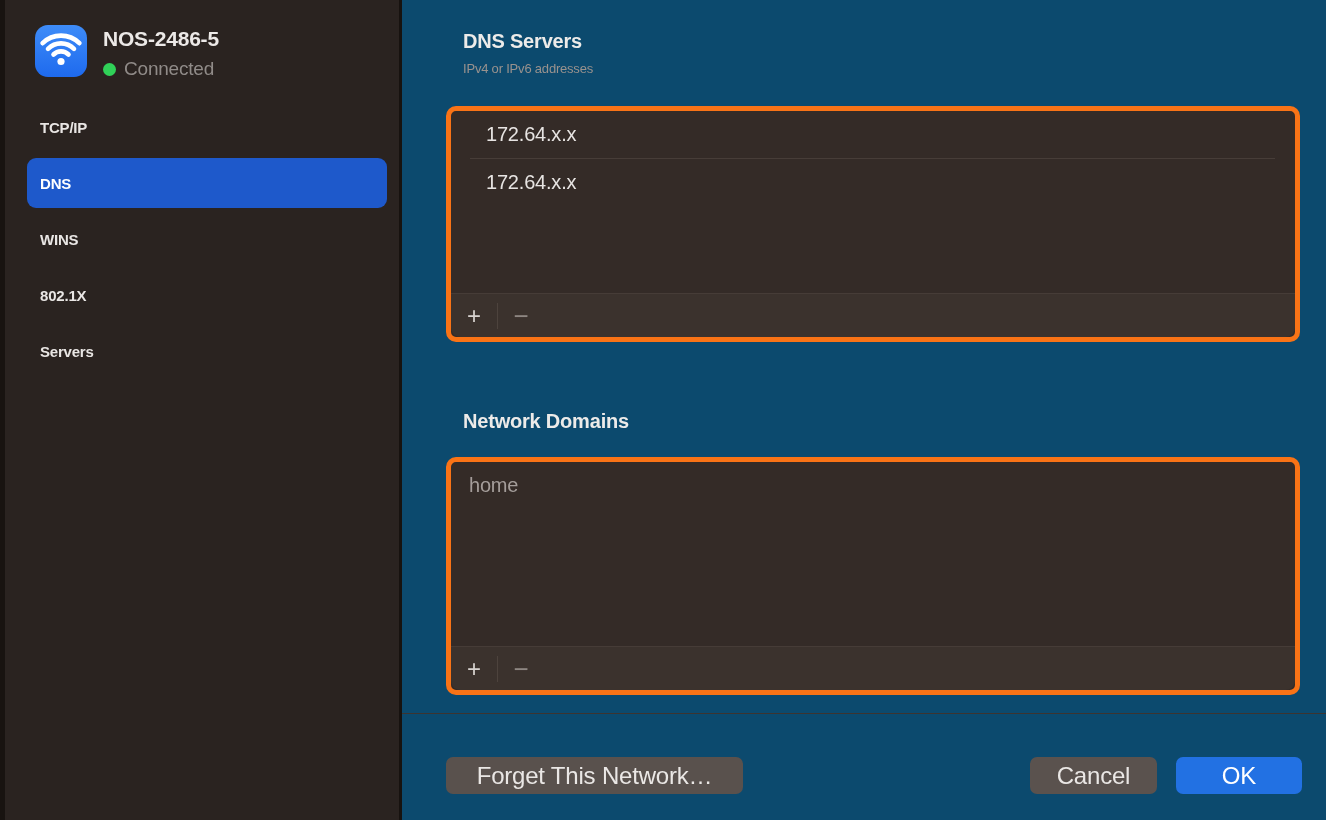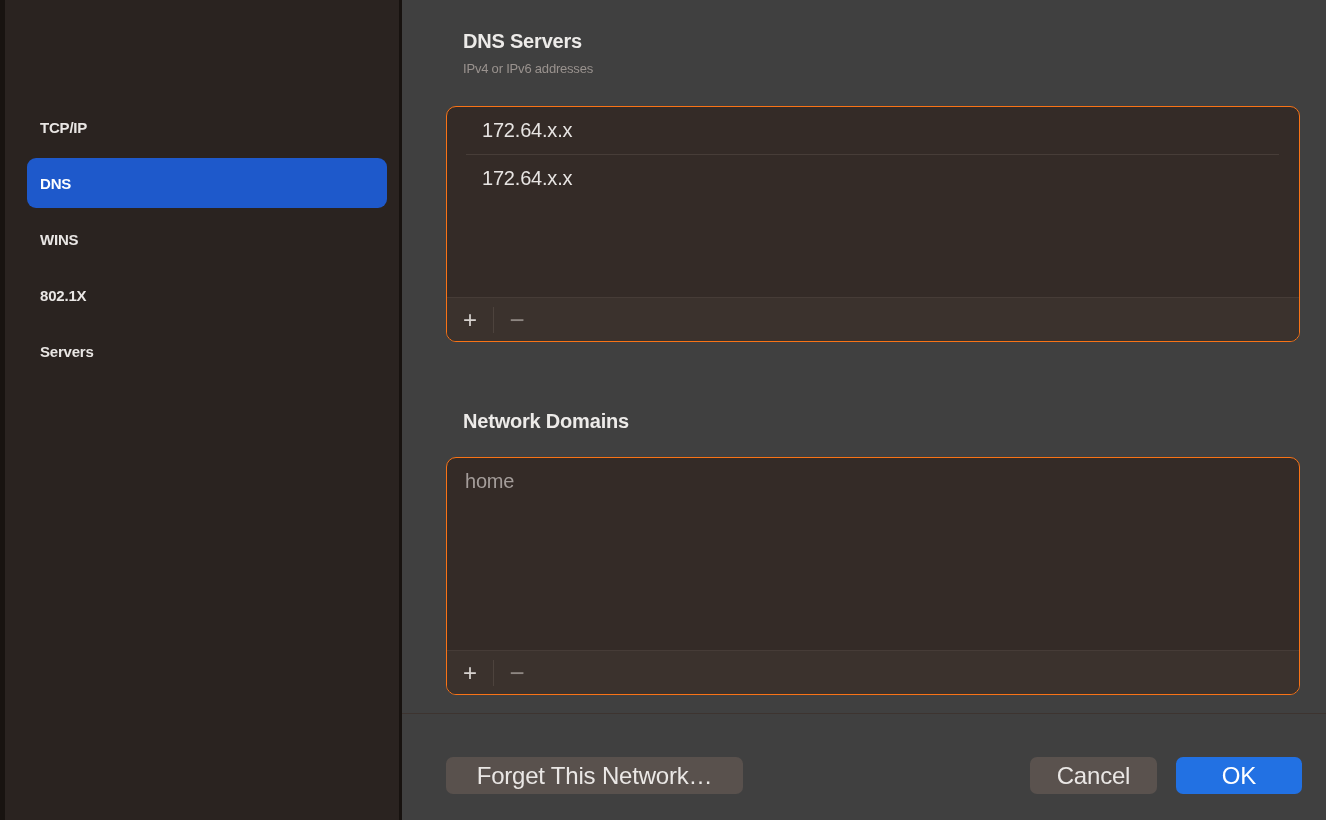--- a/index.html
+++ b/index.html
@@ -33,28 +33,28 @@
 
   .nav { position:absolute; left:22px; top:102px; width:360px; }
   .nav-item {
     height:50px; margin-bottom:6px; border-radius:9px;
     display:flex; align-items:center; padding-left:13px;
     font-size:15px; color:#e9e6e4; cursor:default;font-weight:bold;
   }
   .nav-item.selected { background:#1e59cb; color:#ffffff; }
 
   
-  .content { position:absolute; left:402px; top:0; width:924px; height:820px; background:#404040; }
+  .content { position:absolute; left:402px; top:0; width:924px; height:820px; background:#0c4a6e; }
 
   .section-title { position:absolute; left:61px; font-size:20px; font-weight:700; color:#edebe9; }
   .section-subtitle { position:absolute; left:61px; font-size:13px; color:#99928e; }
 
   .list-box {
     position:absolute; left:44px; width:854px;
-    background:#342b27; border:1px solid #f97316; border-radius:10px;
+    background:#342b27; border:5px solid #f97316; border-radius:10px;
   }
   .list-rows { position:absolute; left:0; right:0; top:0; }
   .list-row { height:47px; display:flex; align-items:center; font-size:20px; color:#e7e4e2; }
   .list-row.inset { padding-left:35px; }
   .list-row.flush { padding-left:18px; color:#a49d9a;text-align:center; }
   .row-sep { height:1px; background:#473d38; margin-left:19px; margin-right:20px; }
 
   .box-footer {
     position:absolute; left:0; right:0; bottom:0; height:44px;
     background:#3b322d; border-top:1px solid #463c37;
@@ -82,20 +82,37 @@
   .cancel-btn { left:628px; width:127px; background:#5a524e; color:#eae7e5; }
   .ok-btn { left:774px; width:126px; background:#2271e3; color:#ffffff; font-weight:500; }
 </style>
 </head>
 <body>
 
 <div class="left-edge"></div>
 
 <div class="sidebar">
 
+  <div class="net-header">
+    <div class="wifi-badge">
+      <svg width="52" height="52" viewBox="0 0 52 52" aria-hidden="true">
+        <circle cx="26" cy="36.5" r="3.6" fill="#ffffff"></circle>
+        <path d="M18.5 29.5 a 10.6 10.6 0 0 1 15 0" stroke="#ffffff" stroke-width="4.6" fill="none" stroke-linecap="round"></path>
+        <path d="M13 23.8 a 18.4 18.4 0 0 1 26 0" stroke="#ffffff" stroke-width="4.6" fill="none" stroke-linecap="round"></path>
+        <path d="M7.6 18.2 a 26.2 26.2 0 0 1 36.8 0" stroke="#ffffff" stroke-width="4.6" fill="none" stroke-linecap="round"></path>
+      </svg>
+    </div>
+    <div class="net-texts">
+      <div class="net-title">NOS-2486-5</div>
+      <div class="net-status">
+        <span class="status-dot"></span>
+        <span class="status-text">Connected</span>
+      </div>
+    </div>
+  </div>
 
   <div class="nav">
     <div class="nav-item">
       <span>TCP/IP</span>
     </div>
     <div class="nav-item selected">
       <span>DNS</span>
     </div>
     <div class="nav-item">
       <span>WINS</span>

